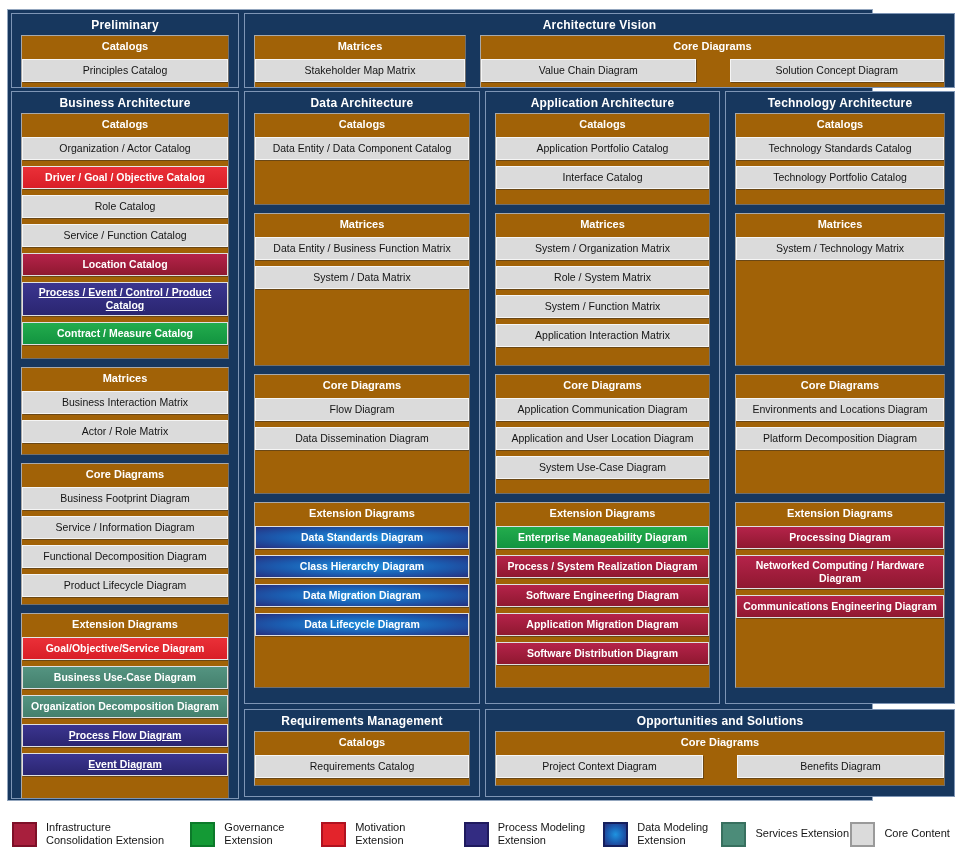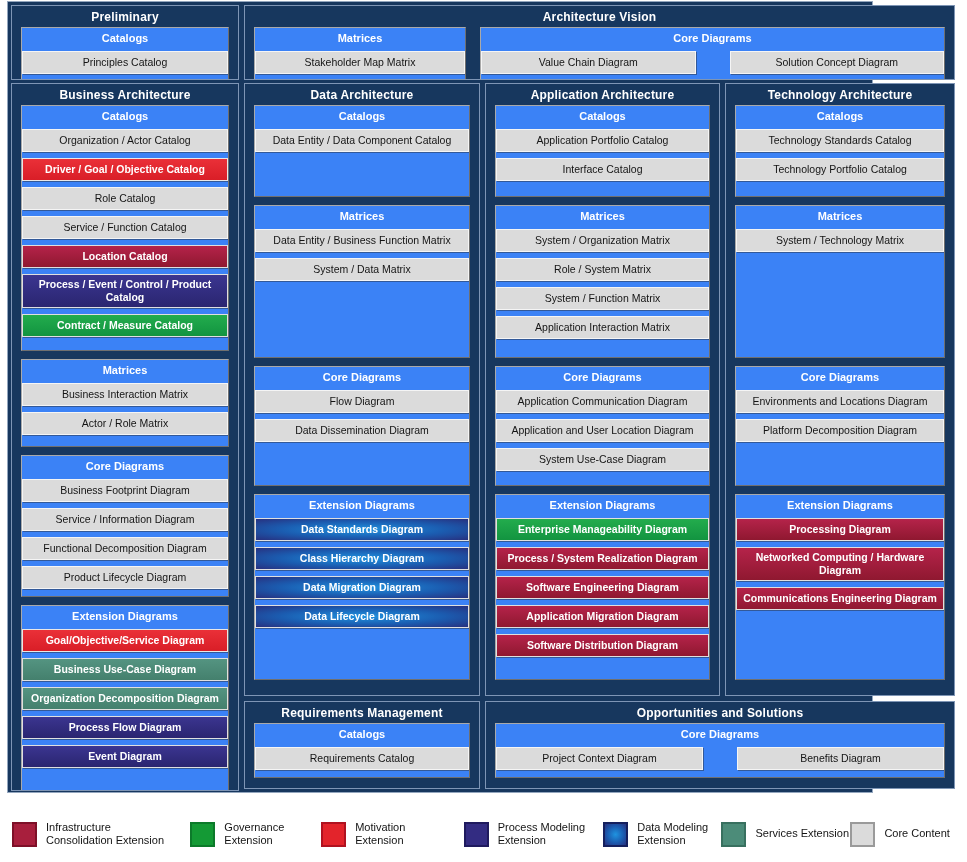--- a/index.html
+++ b/index.html
@@ -2,46 +2,46 @@
 <html><head>
 <meta charset="utf-8">
 <style>
   html,body{margin:0;padding:0;}
   body{
     width:967px;height:862px;position:relative;background:#ffffff;
     font-family:"Liberation Sans","DejaVu Sans",sans-serif;
     -webkit-font-smoothing:antialiased;
   }
   .canvas{
-    position:absolute;left:7px;top:1px;width:866px;height:792px;
+    position:absolute;left:7px;top:9px;width:866px;height:792px;
     background:#17375E;border:1px solid #93A6BE;box-sizing:border-box;
   }
   .section{
     position:absolute;background:#17375E;border:1px solid #7E95B5;
     box-sizing:border-box;overflow:hidden;
   }
   .section-title{
     color:#ffffff;font-weight:bold;font-size:12px;text-align:center;
     padding:4px 0 3px;letter-spacing:.2px;
   }
   .section-body{padding:0 9px;box-sizing:border-box;}
   .group{
-    background:#3b82f6;border:1px solid #6F6F6F;border-top-color:#A9A9A9;border-left-color:#A9A9A9;
+    background:#a16207;border:1px solid #6F6F6F;border-top-color:#A9A9A9;border-left-color:#A9A9A9;
     box-sizing:border-box;margin:0 0 8px;padding:1px 0 7px;overflow:hidden;
   }
   .group-title{color:#ffffff;font-weight:bold;font-size:11px;text-align:center;padding:3px 0 1px;}
   .item{
     box-sizing:border-box;margin-top:6px;min-height:23px;
     display:flex;align-items:center;justify-content:center;text-align:center;
     font-size:10.5px;line-height:1.22;color:#141414;padding:3px 2px;
     background:#DBDBDB;border:1px solid #F5F5F5;box-shadow:1px 1px 0 rgba(40,40,40,.45);
   }
   .item.red{background:linear-gradient(180deg,#EA3038,#D91E27);color:#fff;font-weight:bold;border-color:#E8E8E8;}
   .item.crimson{background:linear-gradient(180deg,#B5234A,#8F1830);color:#fff;font-weight:bold;border-color:#E0E0E0;}
-  .item.indigo{background:linear-gradient(180deg,#3B3590,#2A2570);color:#fff;font-weight:bold;border-color:#E0E0E0;}
+  .item.indigo{background:linear-gradient(180deg,#3B3590,#2A2570);color:#fff;font-weight:bold;border-color:#E0E0E0;text-decoration:underline;}
   .item.green{background:linear-gradient(180deg,#23AC4D,#129440);color:#fff;font-weight:bold;border-color:#E0E0E0;}
   .item.teal{background:linear-gradient(180deg,#549481,#44806D);color:#fff;font-weight:bold;border-color:#E0E0E0;}
   .item.blue{background:radial-gradient(ellipse at 50% 50%,#1F93E0 0%,#1B5CB0 55%,#27307F 100%);color:#fff;font-weight:bold;border-color:#E0E0E0;}
 
   
   #sec-business .g0{height:246px}
   #sec-business .g1{height:88px}
   #sec-business .g2{height:142px}
   #sec-business .g3{height:186px}
   #sec-data .g0,#sec-application .g0,#sec-technology .g0{height:92px}

